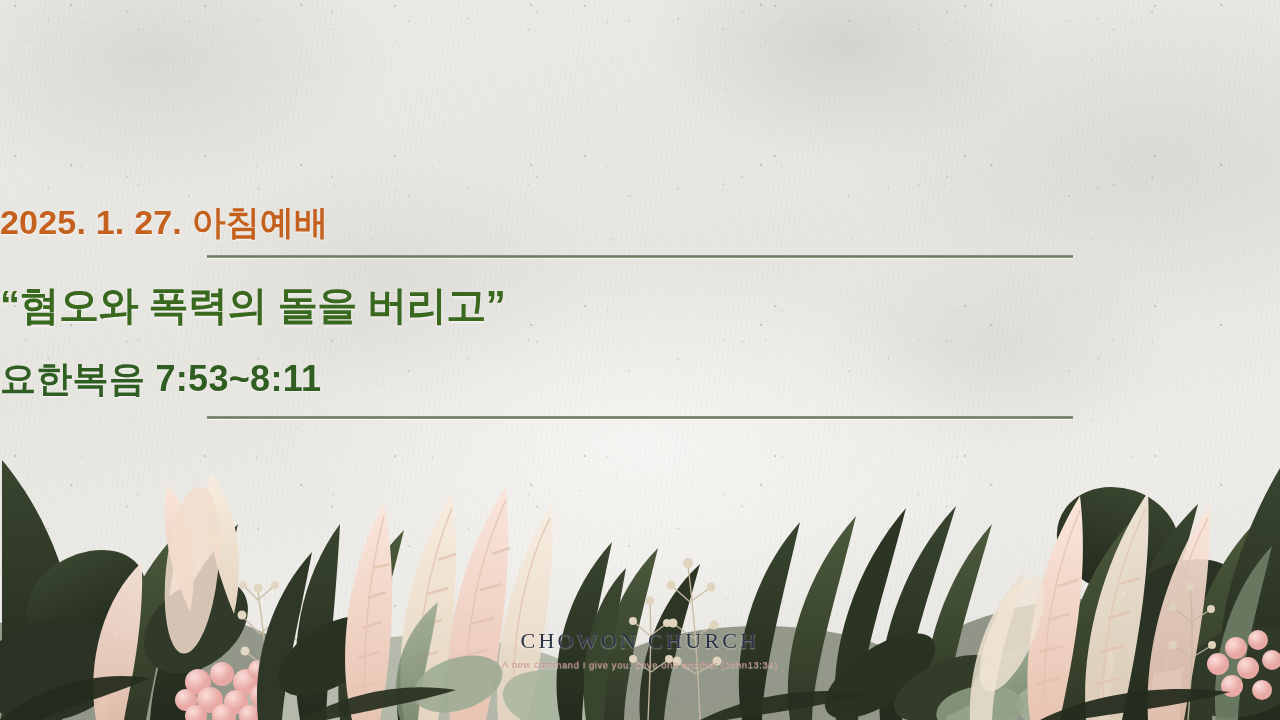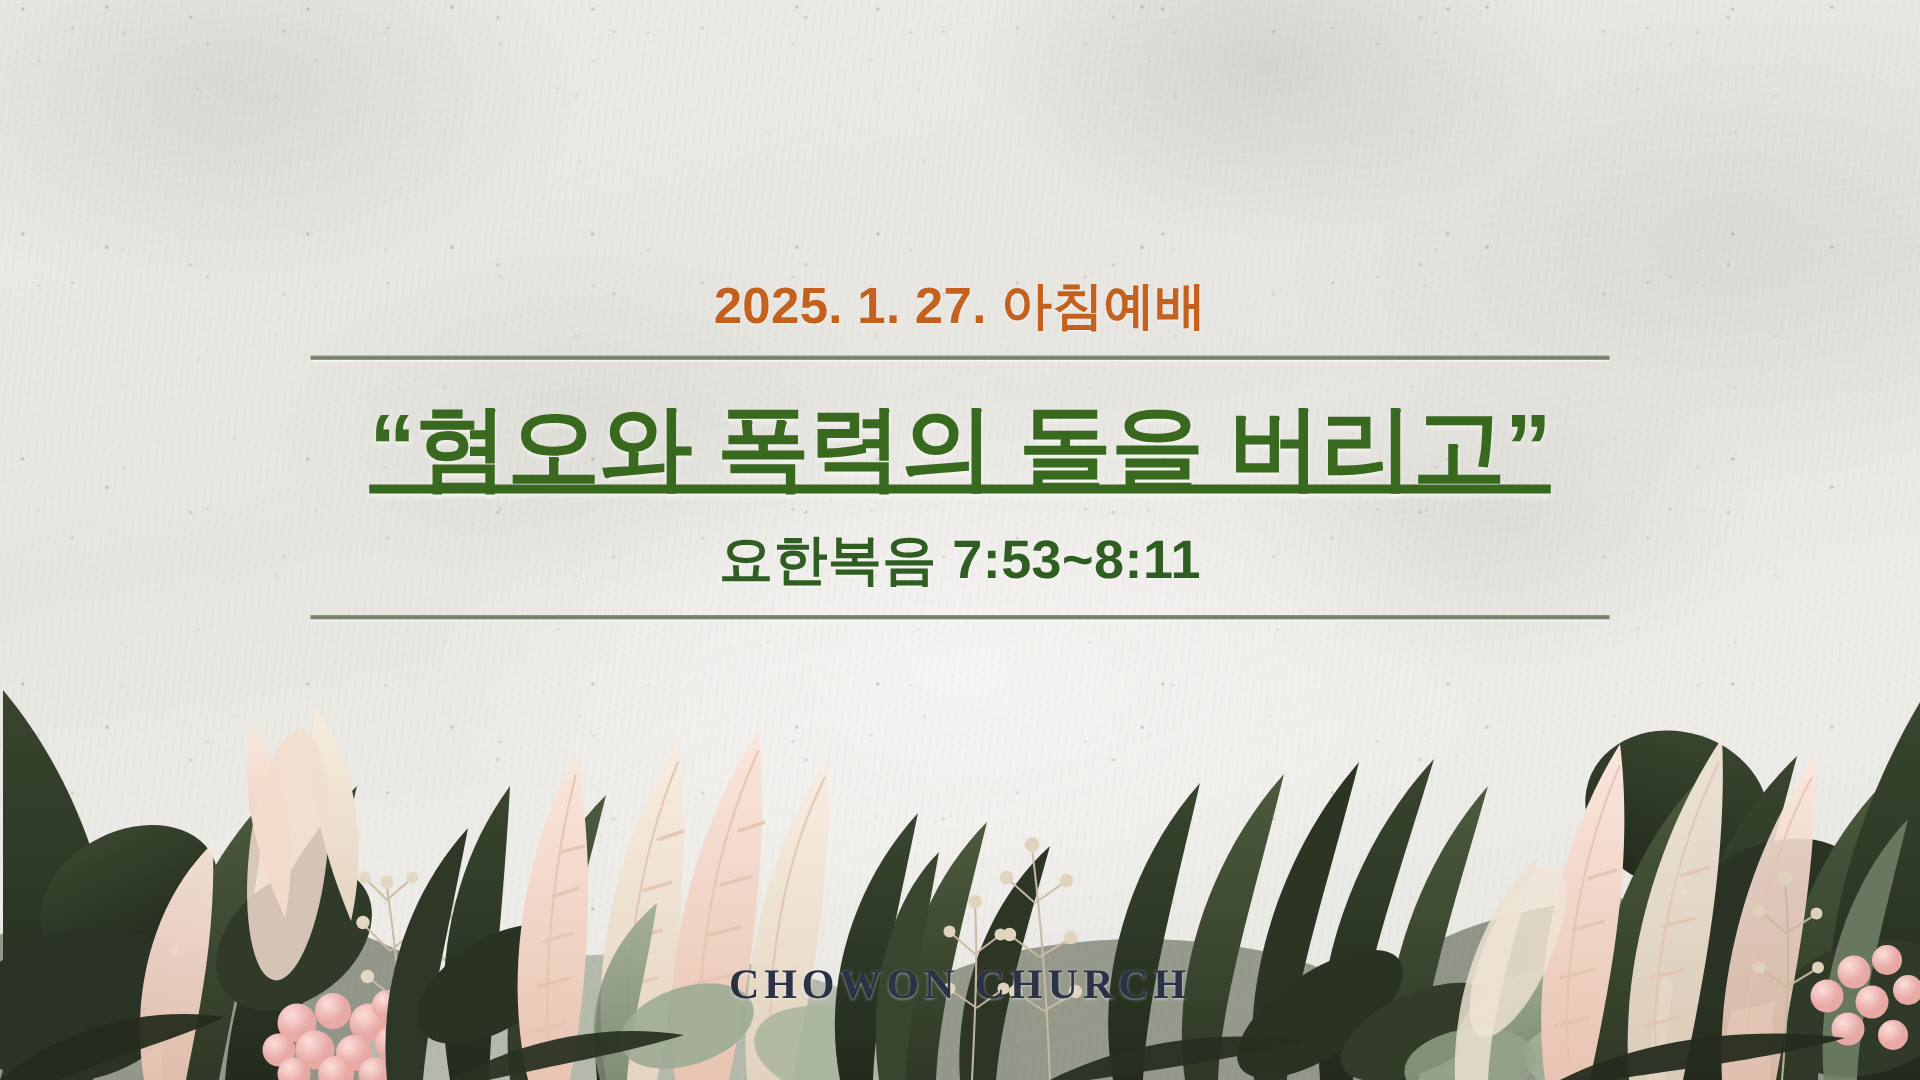--- a/index.html
+++ b/index.html
@@ -52,48 +52,46 @@
     position:absolute; inset:0;
     opacity:.18;
     background-image:
       repeating-linear-gradient(97deg,  rgba(120,118,112,.18) 0 1px, transparent 1px 5px),
       repeating-linear-gradient(173deg, rgba(255,255,255,.25) 0 1px, transparent 1px 7px);
   }
 
   
   .title-block {
     position:absolute;
-    left:0; right:0; top:182px;
-    text-align:center;
+    left:0; right:0; top:200px;
     z-index:20;
   }
   .service-date {
     font-size:34px;
     font-weight:700;
     letter-spacing:.2px;
     color:#c4611f;
     line-height:44px;
     text-shadow:0 1px 2px rgba(255,255,255,.75);
   }
   .rule {
     width:866px;
     height:3px;
     margin:11px auto 0;
     background:linear-gradient(180deg,#8f9a86 0%, #6d7a62 55%, #98a08f 100%);
     box-shadow:0 1px 1px rgba(255,255,255,.7);
   }
   .sermon-title {
-    font-size:62px;
+    font-size:40px;
     font-weight:700;
     color:#39681f;
     line-height:78px;
-    margin-top:20px;
+    margin-top:8px;
     letter-spacing:-.5px;
     text-shadow:0 2px 3px rgba(255,255,255,.55);
-    text-decoration:underline;
   }
   .scripture-ref {
     font-size:36px;
     font-weight:700;
     color:#2f5d22;
     line-height:42px;
     margin-top:14px;
     letter-spacing:.3px;
     text-shadow:0 1px 2px rgba(255,255,255,.6);
   }
@@ -105,27 +103,26 @@
 
   
   .logo-block {
     position:absolute;
     left:0; right:0; top:628px;
     text-align:center;
     z-index:30;
   }
   .logo-name {
     font-family:"Liberation Serif", serif;
-    font-size:28px;
-    font-weight:700;
+    font-size:22px;
+    font-weight:400;
     letter-spacing:3.3px;
     color:#2b3245;
     line-height:26px;
     text-shadow:0 1px 2px rgba(255,255,255,.55);
-    margin-top:16px;
   }
   .logo-tagline {
     font-family:"Liberation Sans", sans-serif;
     font-size:9.5px;
     font-weight:400;
     letter-spacing:.55px;
     color:#c89088;
     line-height:14px;
     margin-top:4px;
     text-shadow:0 1px 1px rgba(255,255,255,.5);
@@ -362,15 +359,16 @@
         <path d="M0 300 C 40 266, 96 250, 150 258 C 120 272, 70 286, 40 300 Z" fill="#252c1e"></path>
         <path d="M300 300 C 350 272, 404 262, 456 270 C 418 282, 360 292, 326 300 Z" fill="#2a3222"></path>
         <path d="M700 300 C 752 274, 812 266, 868 274 C 826 286, 762 294, 726 300 Z" fill="#272f20"></path>
         <path d="M1040 300 C 1096 272, 1166 264, 1230 272 C 1182 286, 1110 294, 1074 300 Z" fill="#252c1e"></path>
       </g>
     </svg>
   </div>
 
   <div class="logo-block">
     <div class="logo-name">CHOWON CHURCH</div>
+    <div class="logo-tagline">A new command I give you: Love one another (John13:34)</div>
   </div>
 
 </div>
 
 </body></html>

